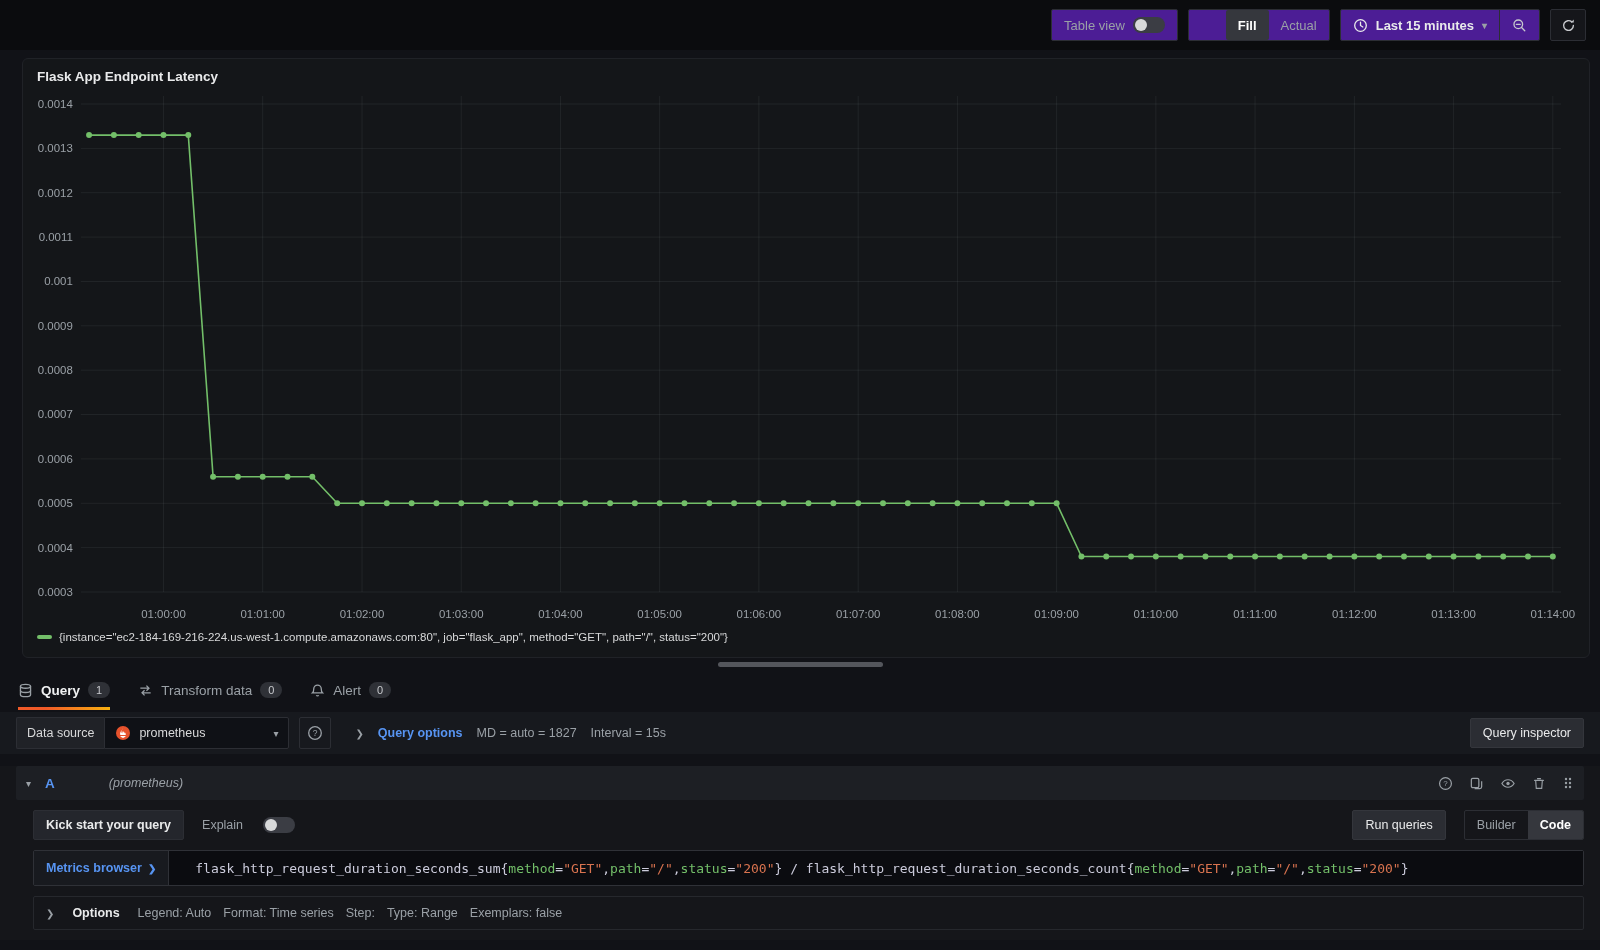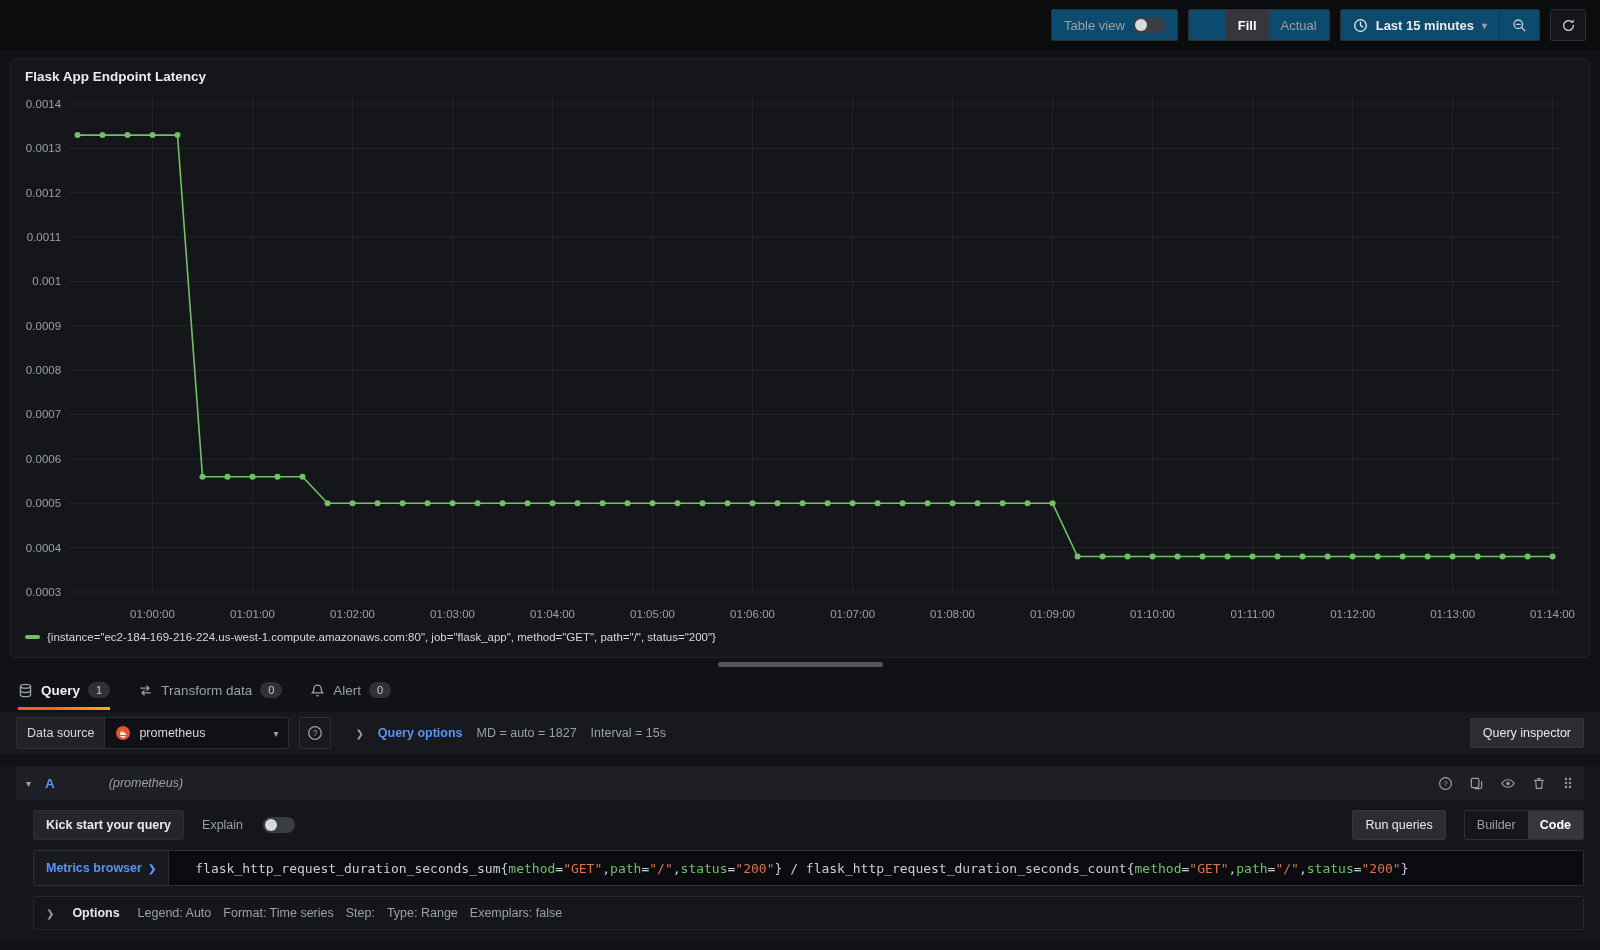--- a/index.html
+++ b/index.html
@@ -1,31 +1,31 @@
 <!DOCTYPE html>
 <html><head>
 <meta charset="utf-8">
 <style>
   * { margin:0; padding:0; box-sizing:border-box; }
   html,body { width:1600px; height:950px; background:#111217; font-family:"Liberation Sans",sans-serif; color:#d8d9da; overflow:hidden; }
 
   
   .top-bar { height:50px; background:#0b0c0e; display:flex; align-items:center; justify-content:flex-end; gap:10px; padding:0 14px; }
-  .btn-group { display:flex; align-items:center; border:1px solid #2c2e34; border-radius:2px; height:32px; background:#0c4a6e; }
+  .btn-group { display:flex; align-items:center; border:1px solid #2c2e34; border-radius:2px; height:32px; background:#4c1d95; }
   .btn-group .seg { display:flex; align-items:center; gap:8px; padding:0 12px; height:100%; font-size:13px; color:#9aa0a6; cursor:pointer; }
   .seg.active { background:#35373d; color:#fff; font-weight:700; border-radius:2px;margin-left:37px; }
   .seg.white { color:#e9eaeb; font-weight:700; }
   .seg-divider { width:1px; height:100%; background:#2c2e34; }
   .toggle { width:32px; height:16px; border-radius:9px; background:#3b3d44; position:relative; flex:0 0 auto; }
   .toggle .knob { position:absolute; left:2px; top:2px; width:12px; height:12px; border-radius:50%; background:#d8d9da; }
   .icon-btn { width:36px; height:32px; border:1px solid #2c2e34; border-radius:2px; background:#15161a; display:flex; align-items:center; justify-content:center; cursor:pointer; }
   .caret { font-size:10px; color:#9aa0a6; }
 
   
-  .panel { margin:8px 10px 0 10px; background:#141619; border:1px solid #202227; border-radius:6px; height:600px; position:relative; }
+  .panel { margin:8px 10px 0 22px; background:#141619; border:1px solid #202227; border-radius:6px; height:600px; position:relative; }
   .panel-title { padding:10px 14px 2px 14px; font-size:13.5px; font-weight:700; color:#e9eaeb; }
   .chart-wrap { padding:0 8px; }
   svg#chart-svg { display:block; width:100%; height:545px; }
   .grid { stroke:rgba(204,209,217,0.08); stroke-width:1; }
   .ytick { fill:#9aa0a6; font-size:11.5px; text-anchor:end; font-family:"Liberation Sans",sans-serif; }
   .xtick { fill:#9aa0a6; font-size:11.5px; text-anchor:middle; font-family:"Liberation Sans",sans-serif; }
   .legend-row { display:flex; align-items:center; gap:7px; padding:0 14px; font-size:11.5px; color:#d8d9da; }
   .legend-mark { width:15px; height:4px; border-radius:2px; background:#73bf69; }
 
   

